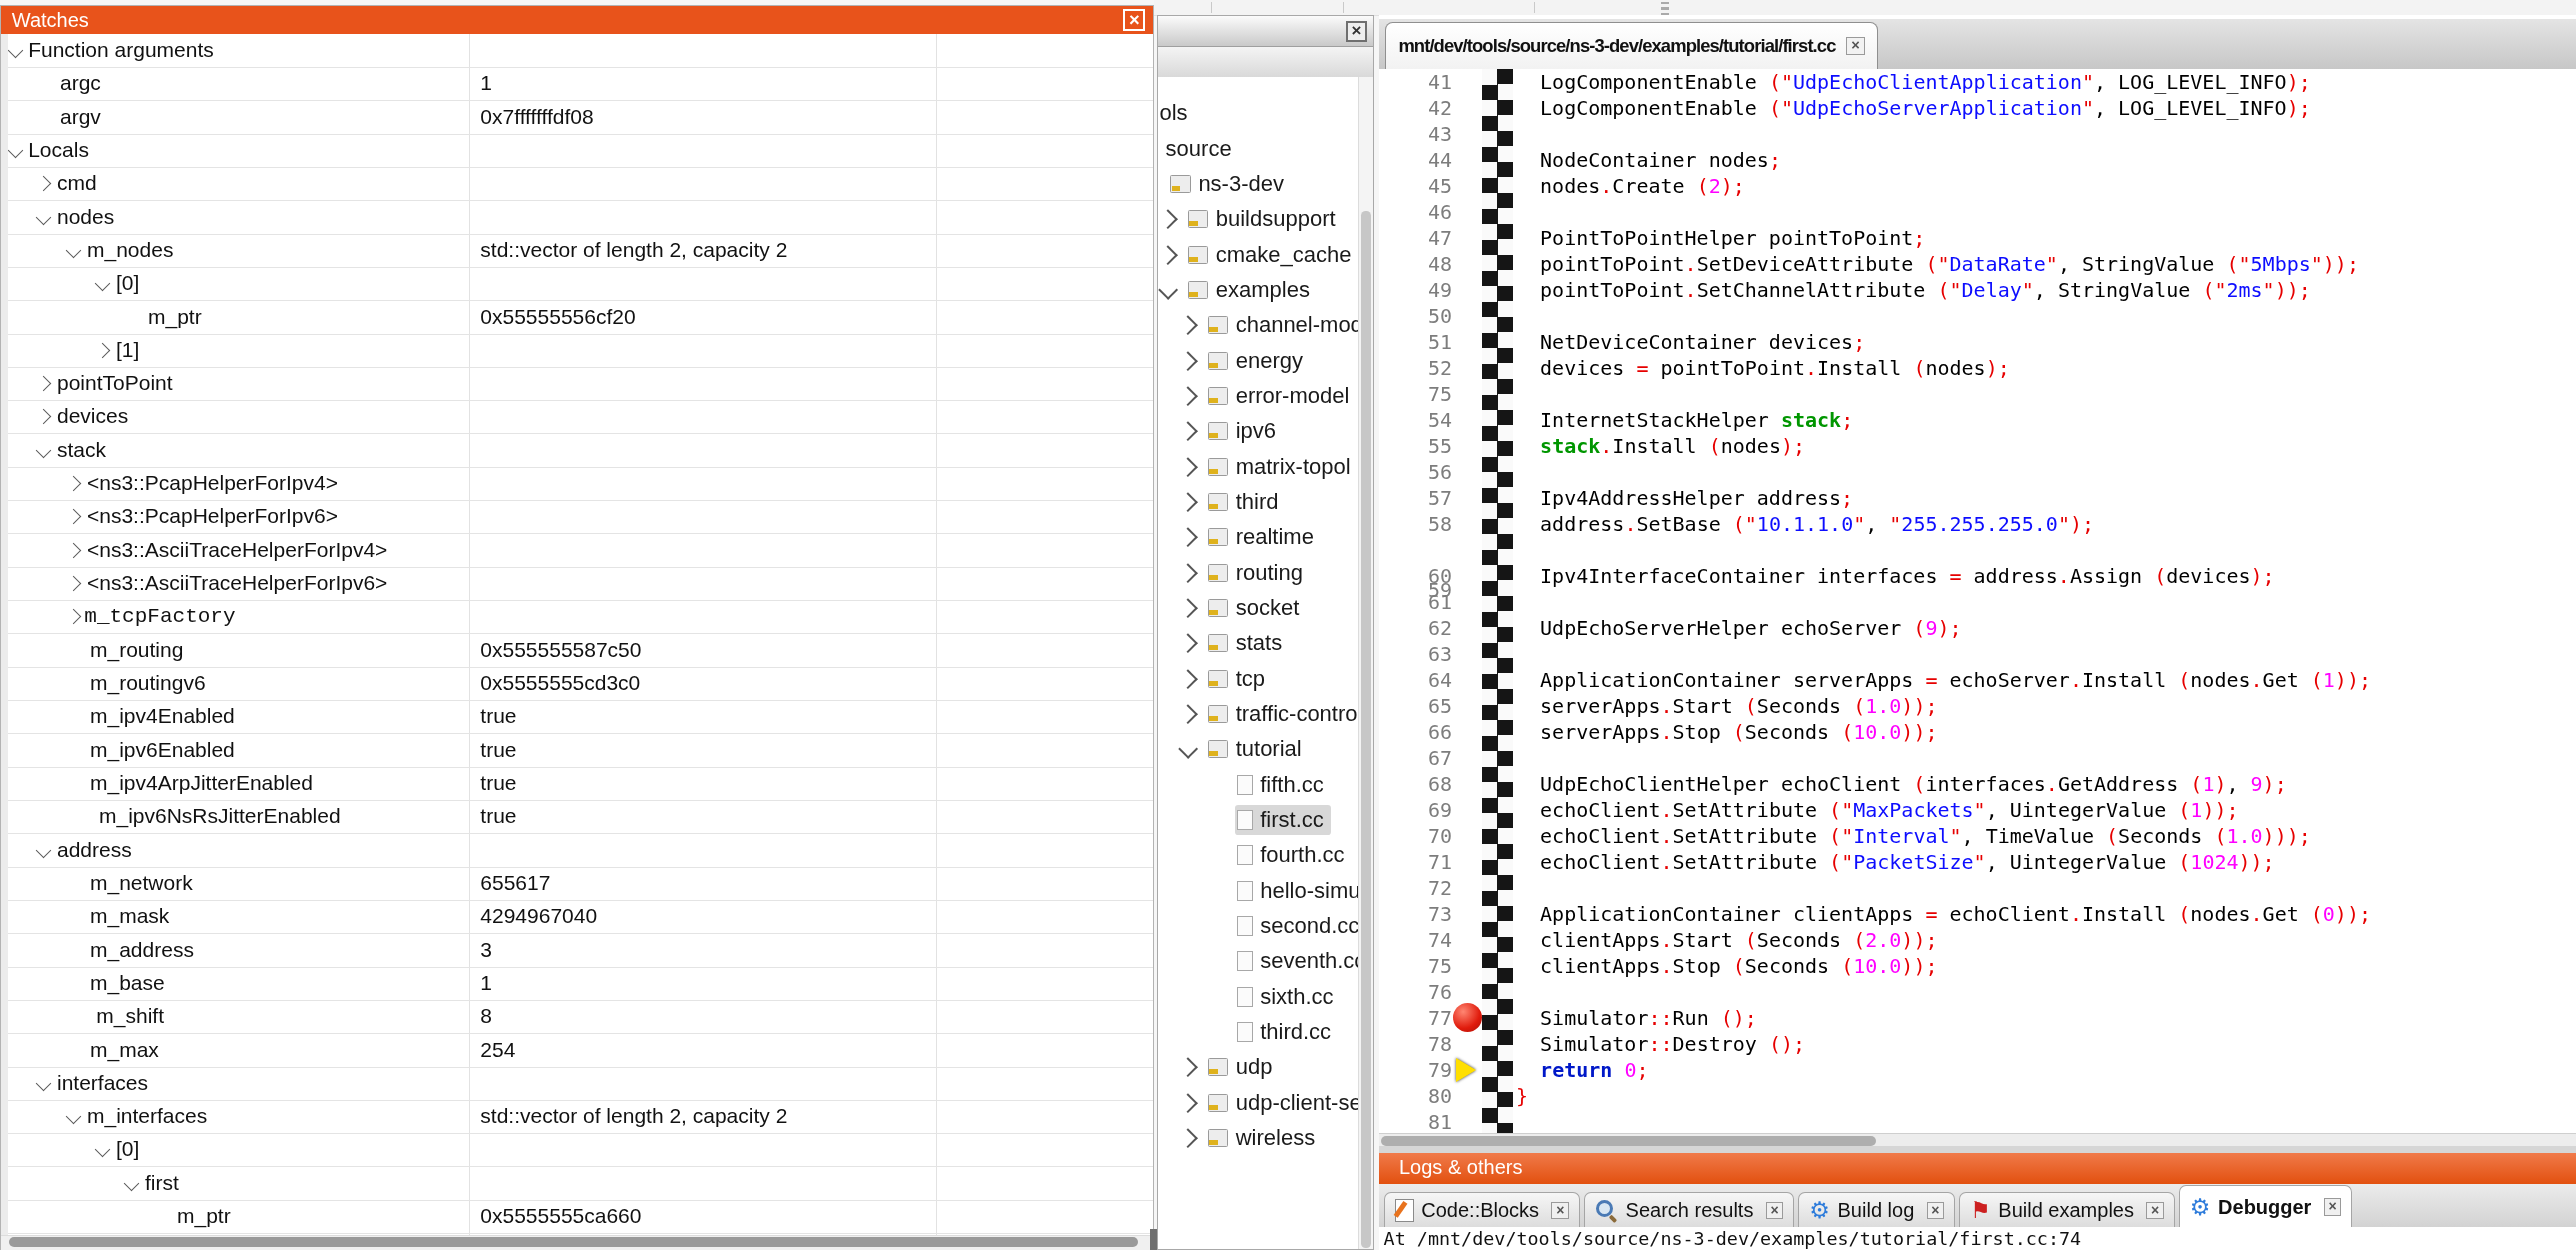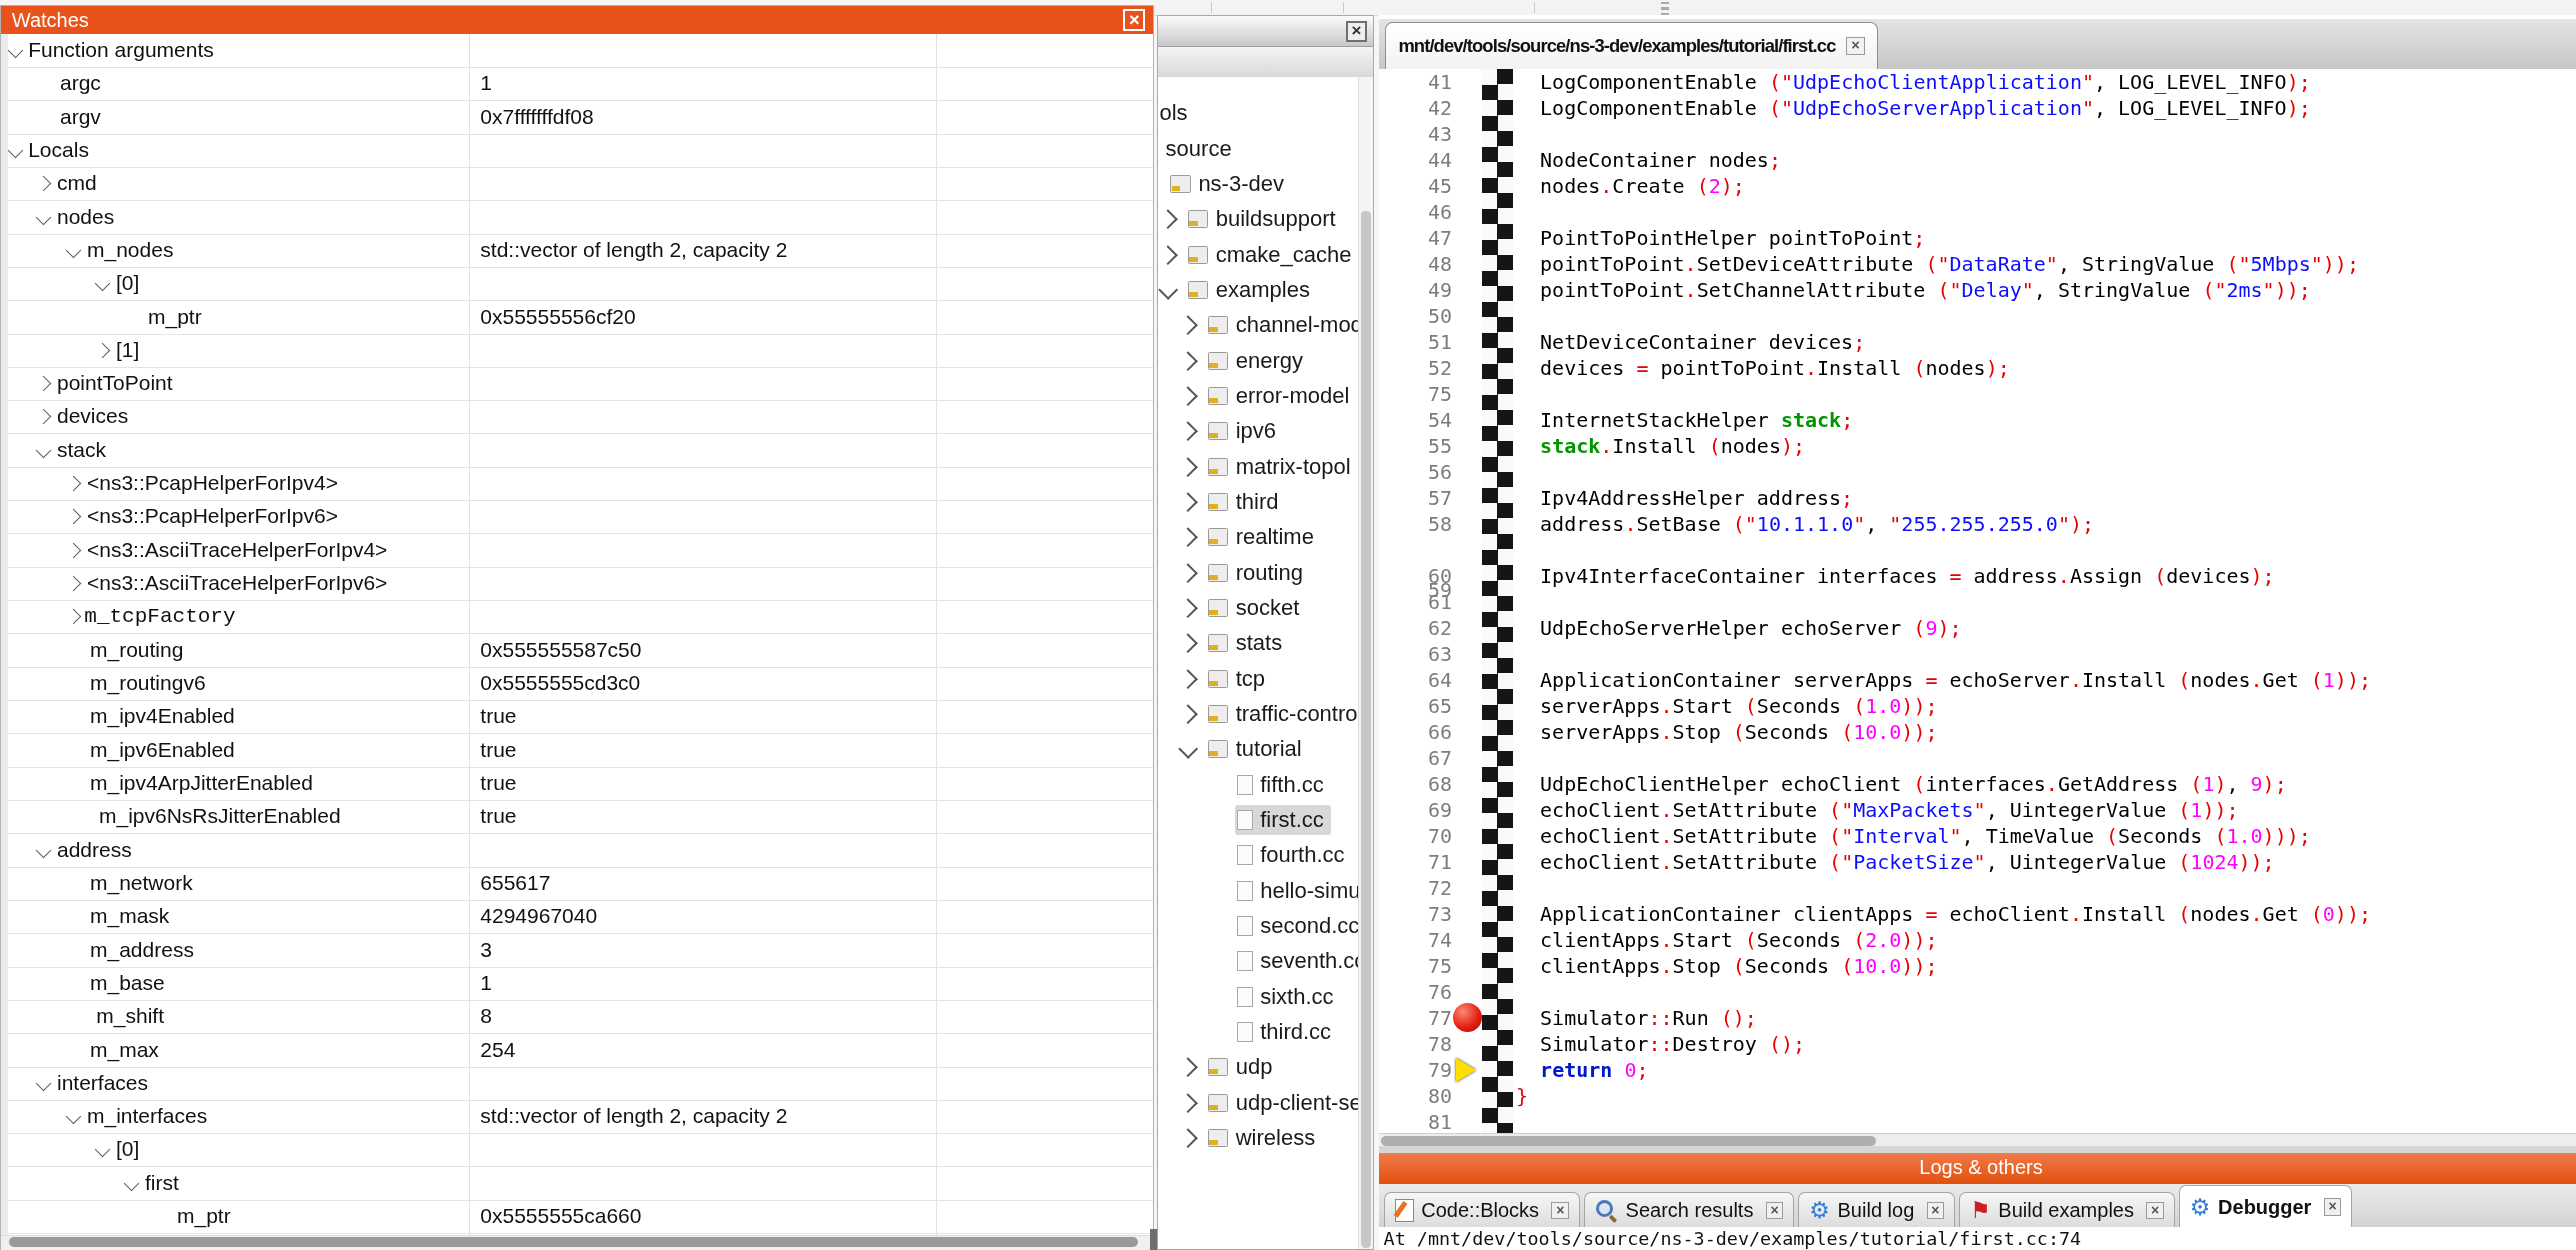--- a/index.html
+++ b/index.html
@@ -76,21 +76,21 @@
       background:radial-gradient(circle at 35% 30%,#ff8672,#e01b0c 60%,#a80f05);}
   #cur-arrow{position:absolute;width:0;height:0;border-top:12.3px solid transparent;border-bottom:12.3px solid transparent;
       border-left:20px solid #ffdf00;filter:drop-shadow(0 0 1.5px #333);}
   #code-hscroll{position:absolute;left:0;top:1118px;right:0;height:14px;background:#ededed;border-top:0.8px solid #cfcfcf;}
   #code-hthumb{position:absolute;left:2.3px;top:1.5px;width:495px;height:10px;background:#aeaeae;border-radius:5.4px;}
 
   
   #logs{left:1379px;top:1146px;width:1197px;height:104px;background:#fff;}
   #logs-gap{position:absolute;left:0;top:0;right:0;height:7px;background:#d6d6d6;}
   #logs-title{position:absolute;left:0;top:7px;right:0;height:31px;background:linear-gradient(#f07a4a,#e2500f);
-              color:#fff;font-size:20px;line-height:29px;padding-left:7px;box-sizing:border-box;text-align:center;}
+              color:#fff;font-size:20px;line-height:29px;padding-left:20px;box-sizing:border-box;}
   #logs-tabs{position:absolute;left:0;top:38px;right:0;height:44px;background:linear-gradient(#ebebeb,#d2d2d2);
              border-bottom:0.8px solid #a9a9a9;display:flex;align-items:flex-end;padding-left:4.6px;}
   .ltab{display:flex;align-items:center;height:35px;padding:0 10px;margin-right:3.8px;
         background:linear-gradient(#f6f6f6,#dcdcdc);border:1.5px solid #a5a5a5;border-bottom:none;
         border-radius:7px 7px 0 0;font-size:20px;color:#111;white-space:nowrap;}
   .ltab.active{height:42px;background:#fff;font-weight:bold;}
   .ltab .xbox{width:17.7px;height:17.7px;border:1.5px solid #9a9a9a;background:#f0f0f0;color:#555;
               font-size:14px;line-height:14px;margin-left:12.3px;font-weight:bold;}
   .licon{margin-right:7.7px;flex:none;position:relative;}
   .licon.glyph{font-family:"DejaVu Sans",sans-serif;font-size:23px;line-height:23px;}

